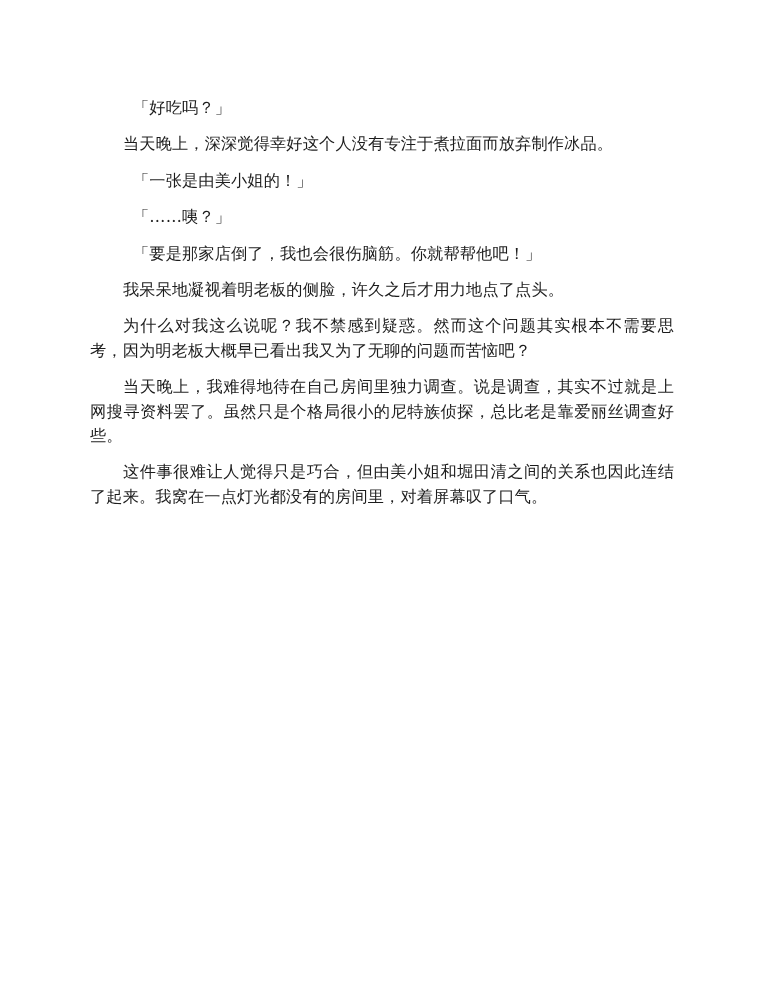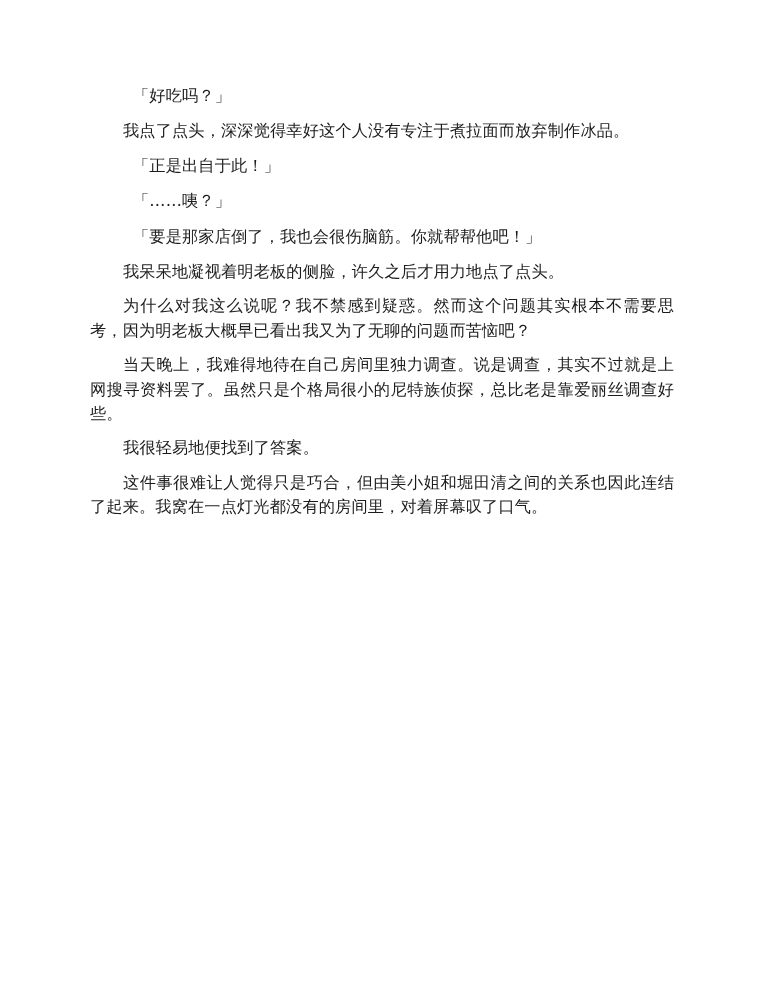--- a/index.html
+++ b/index.html
@@ -24,21 +24,21 @@
   }
 
   .text-column {
     position: absolute;
     left: 90px;
     top: 84px;
     width: 584px;
   }
 
   p.para {
-    margin: 0 0 10px 0;
+    margin: 12px 0 10px 0;
     font-size: 16.2px;
     line-height: 24.4px;
     text-align: justify;
     text-justify: inter-ideograph;
     letter-spacing: 0.15px;
     color: #1c1c1c;
     word-break: break-all;
     font-family: "DejaVu Serif", "Liberation Serif", serif;
   }
 
@@ -56,36 +56,35 @@
   }
 </style>
 </head>
 <body>
 
 <div class="page">
   <div class="text-column">
 
     <p class="para dialogue">「好吃吗？」</p>
 
-    <p class="para narration">我点了点头，深深觉得幸好这个人没有专注于煮拉面而放弃制作冰品。</p>
+    <p class="para narration">当天晚上，深深觉得幸好这个人没有专注于煮拉面而放弃制作冰品。</p>
 
-    <p class="para dialogue">「正是出自于此！」</p>
+    <p class="para dialogue">「一张是由美小姐的！」</p>
 
     <p class="para dialogue">「……咦？」</p>
 
     <p class="para dialogue">「要是那家店倒了，我也会很伤脑筋。你就帮帮他吧！」</p>
 
     <p class="para narration">我呆呆地凝视着明老板的侧脸，许久之后才用力地点了点头。</p>
 
     <p class="para narration">为什么对我这么说呢？我不禁感到疑惑。然而这个问题其实根本不需要思考，因为明老板大概早已看出我又为了无聊的问题而苦恼吧？</p>
 
 
 
     <p class="para narration">当天晚上，我难得地待在自己房间里独力调查。说是调查，其实不过就是上网搜寻资料罢了。虽然只是个格局很小的尼特族侦探，总比老是靠爱丽丝调查好些。</p>
 
 
-    <p class="para narration">我很轻易地便找到了答案。</p>
 
 
     <p class="para narration">这件事很难让人觉得只是巧合，但由美小姐和堀田清之间的关系也因此连结了起来。我窝在一点灯光都没有的房间里，对着屏幕叹了口气。</p>
 
   </div>
 </div>
 
 </body></html>

